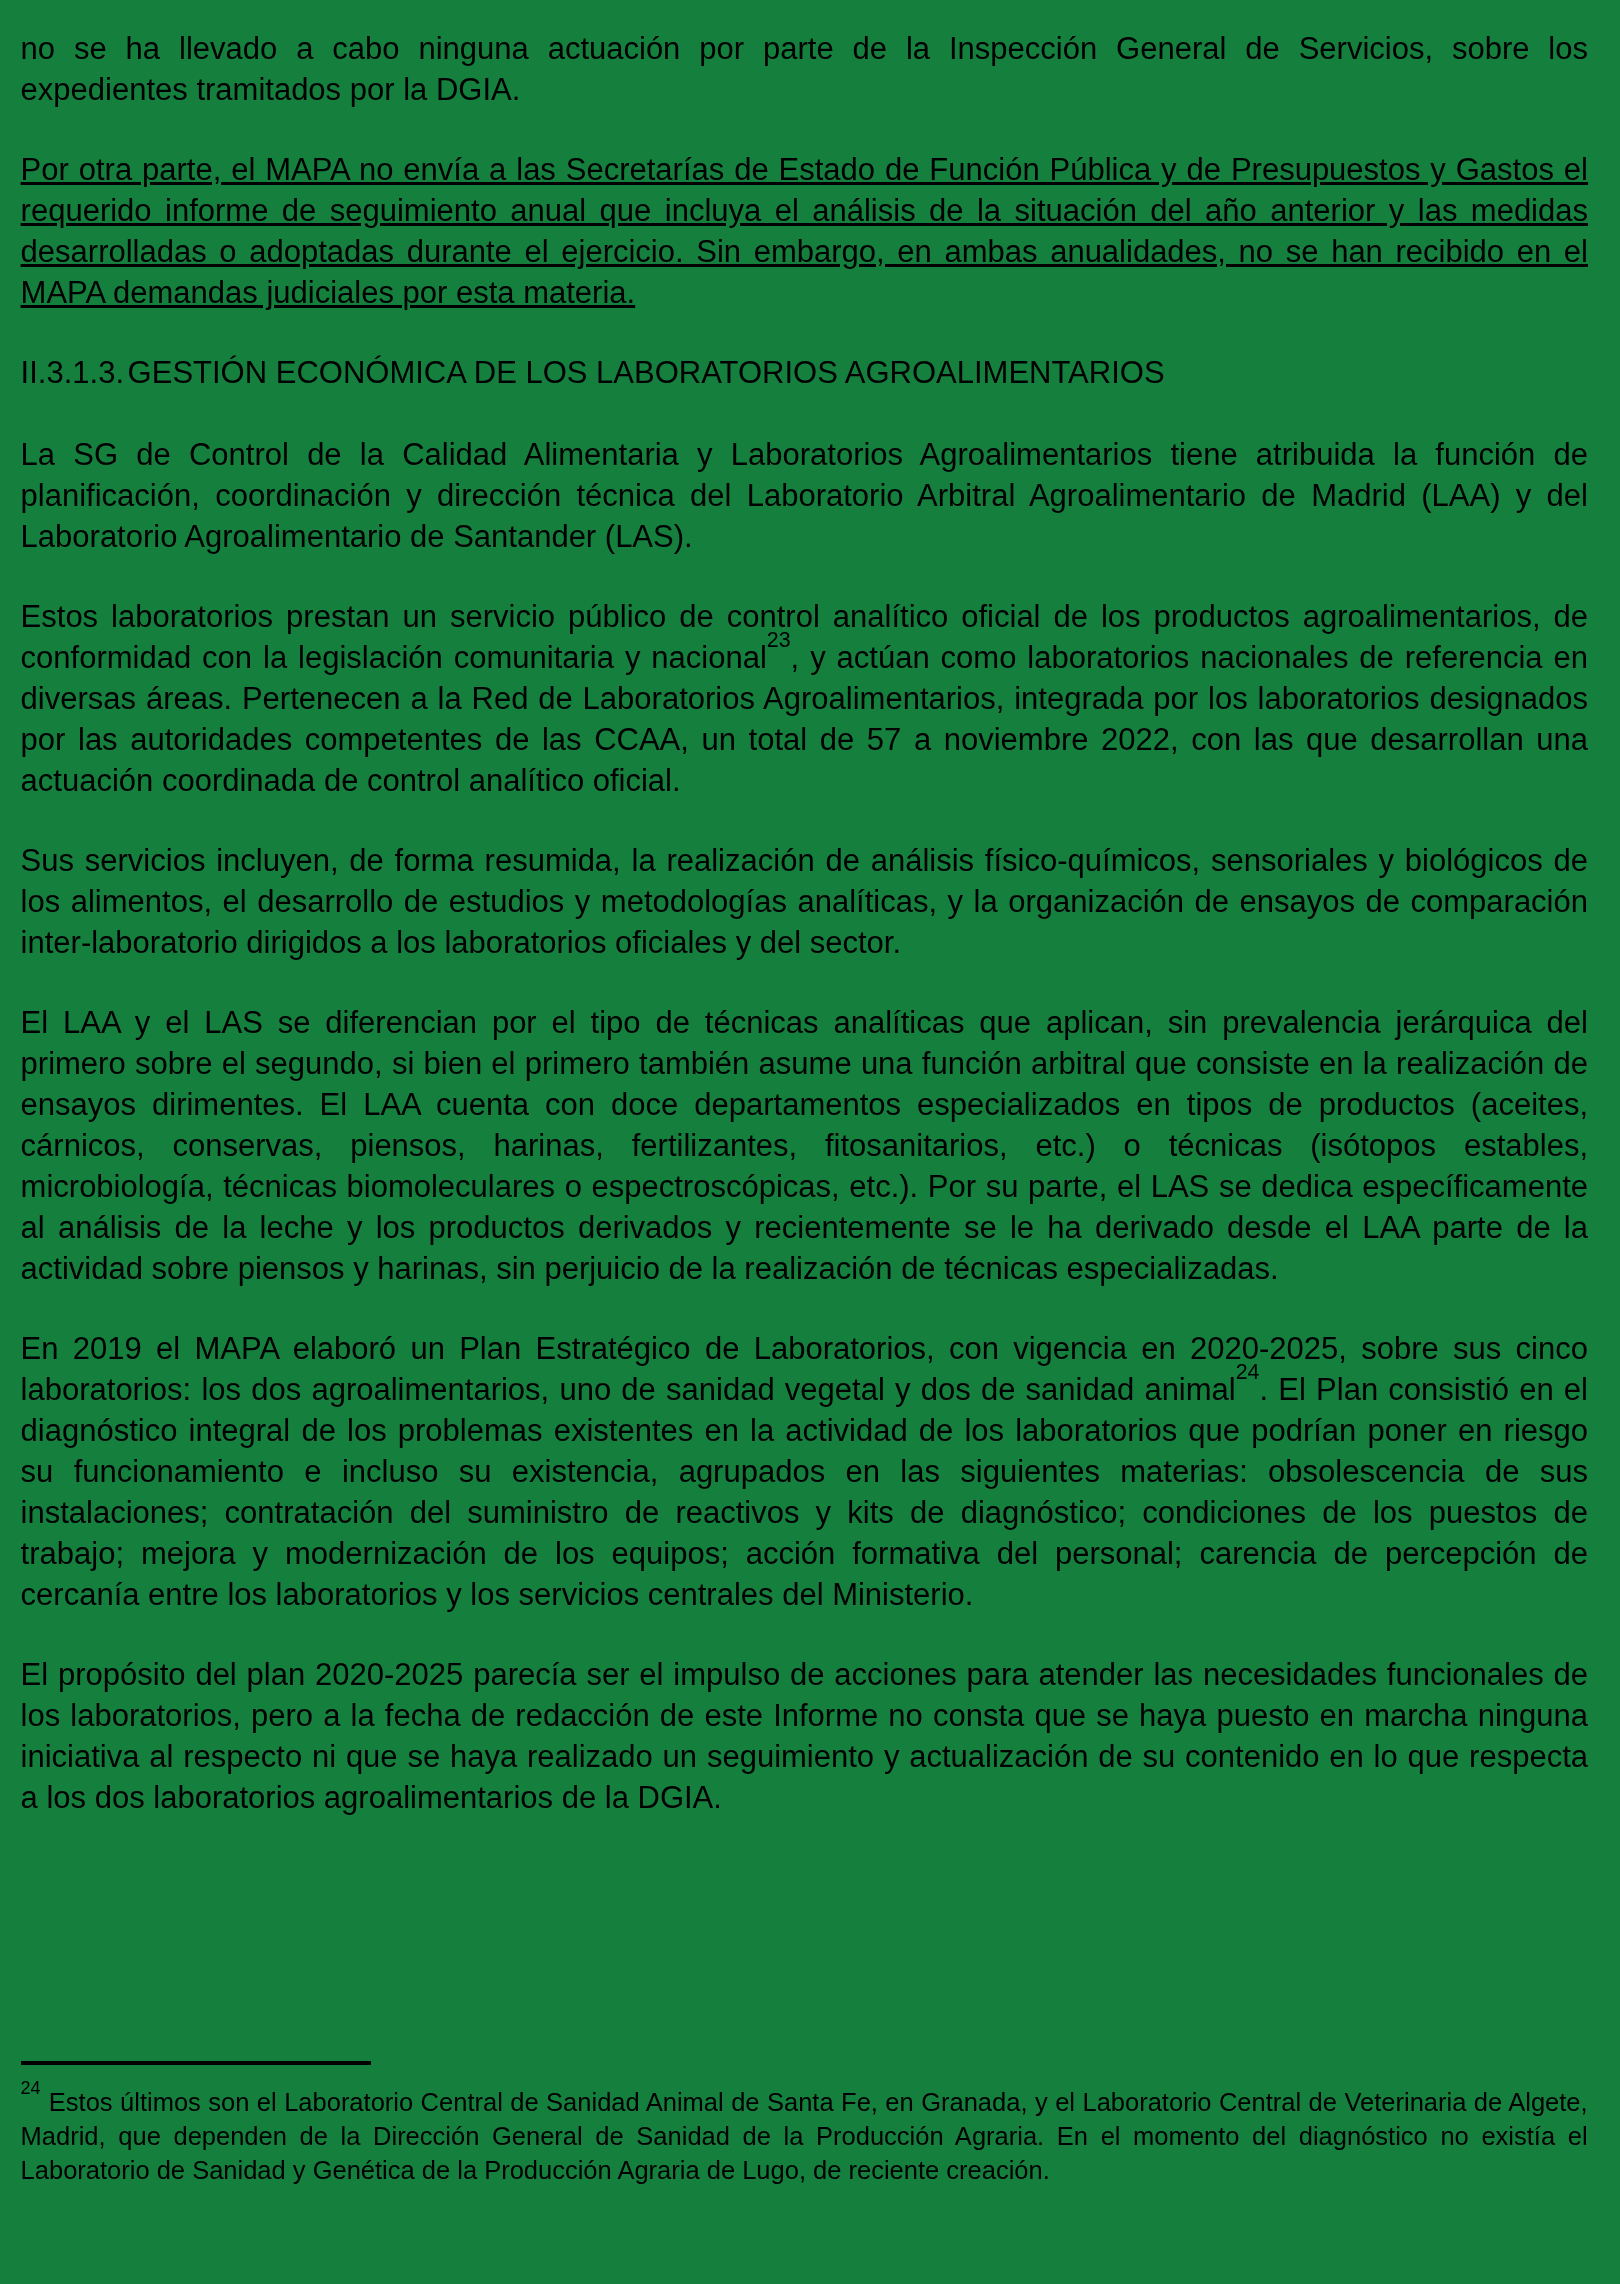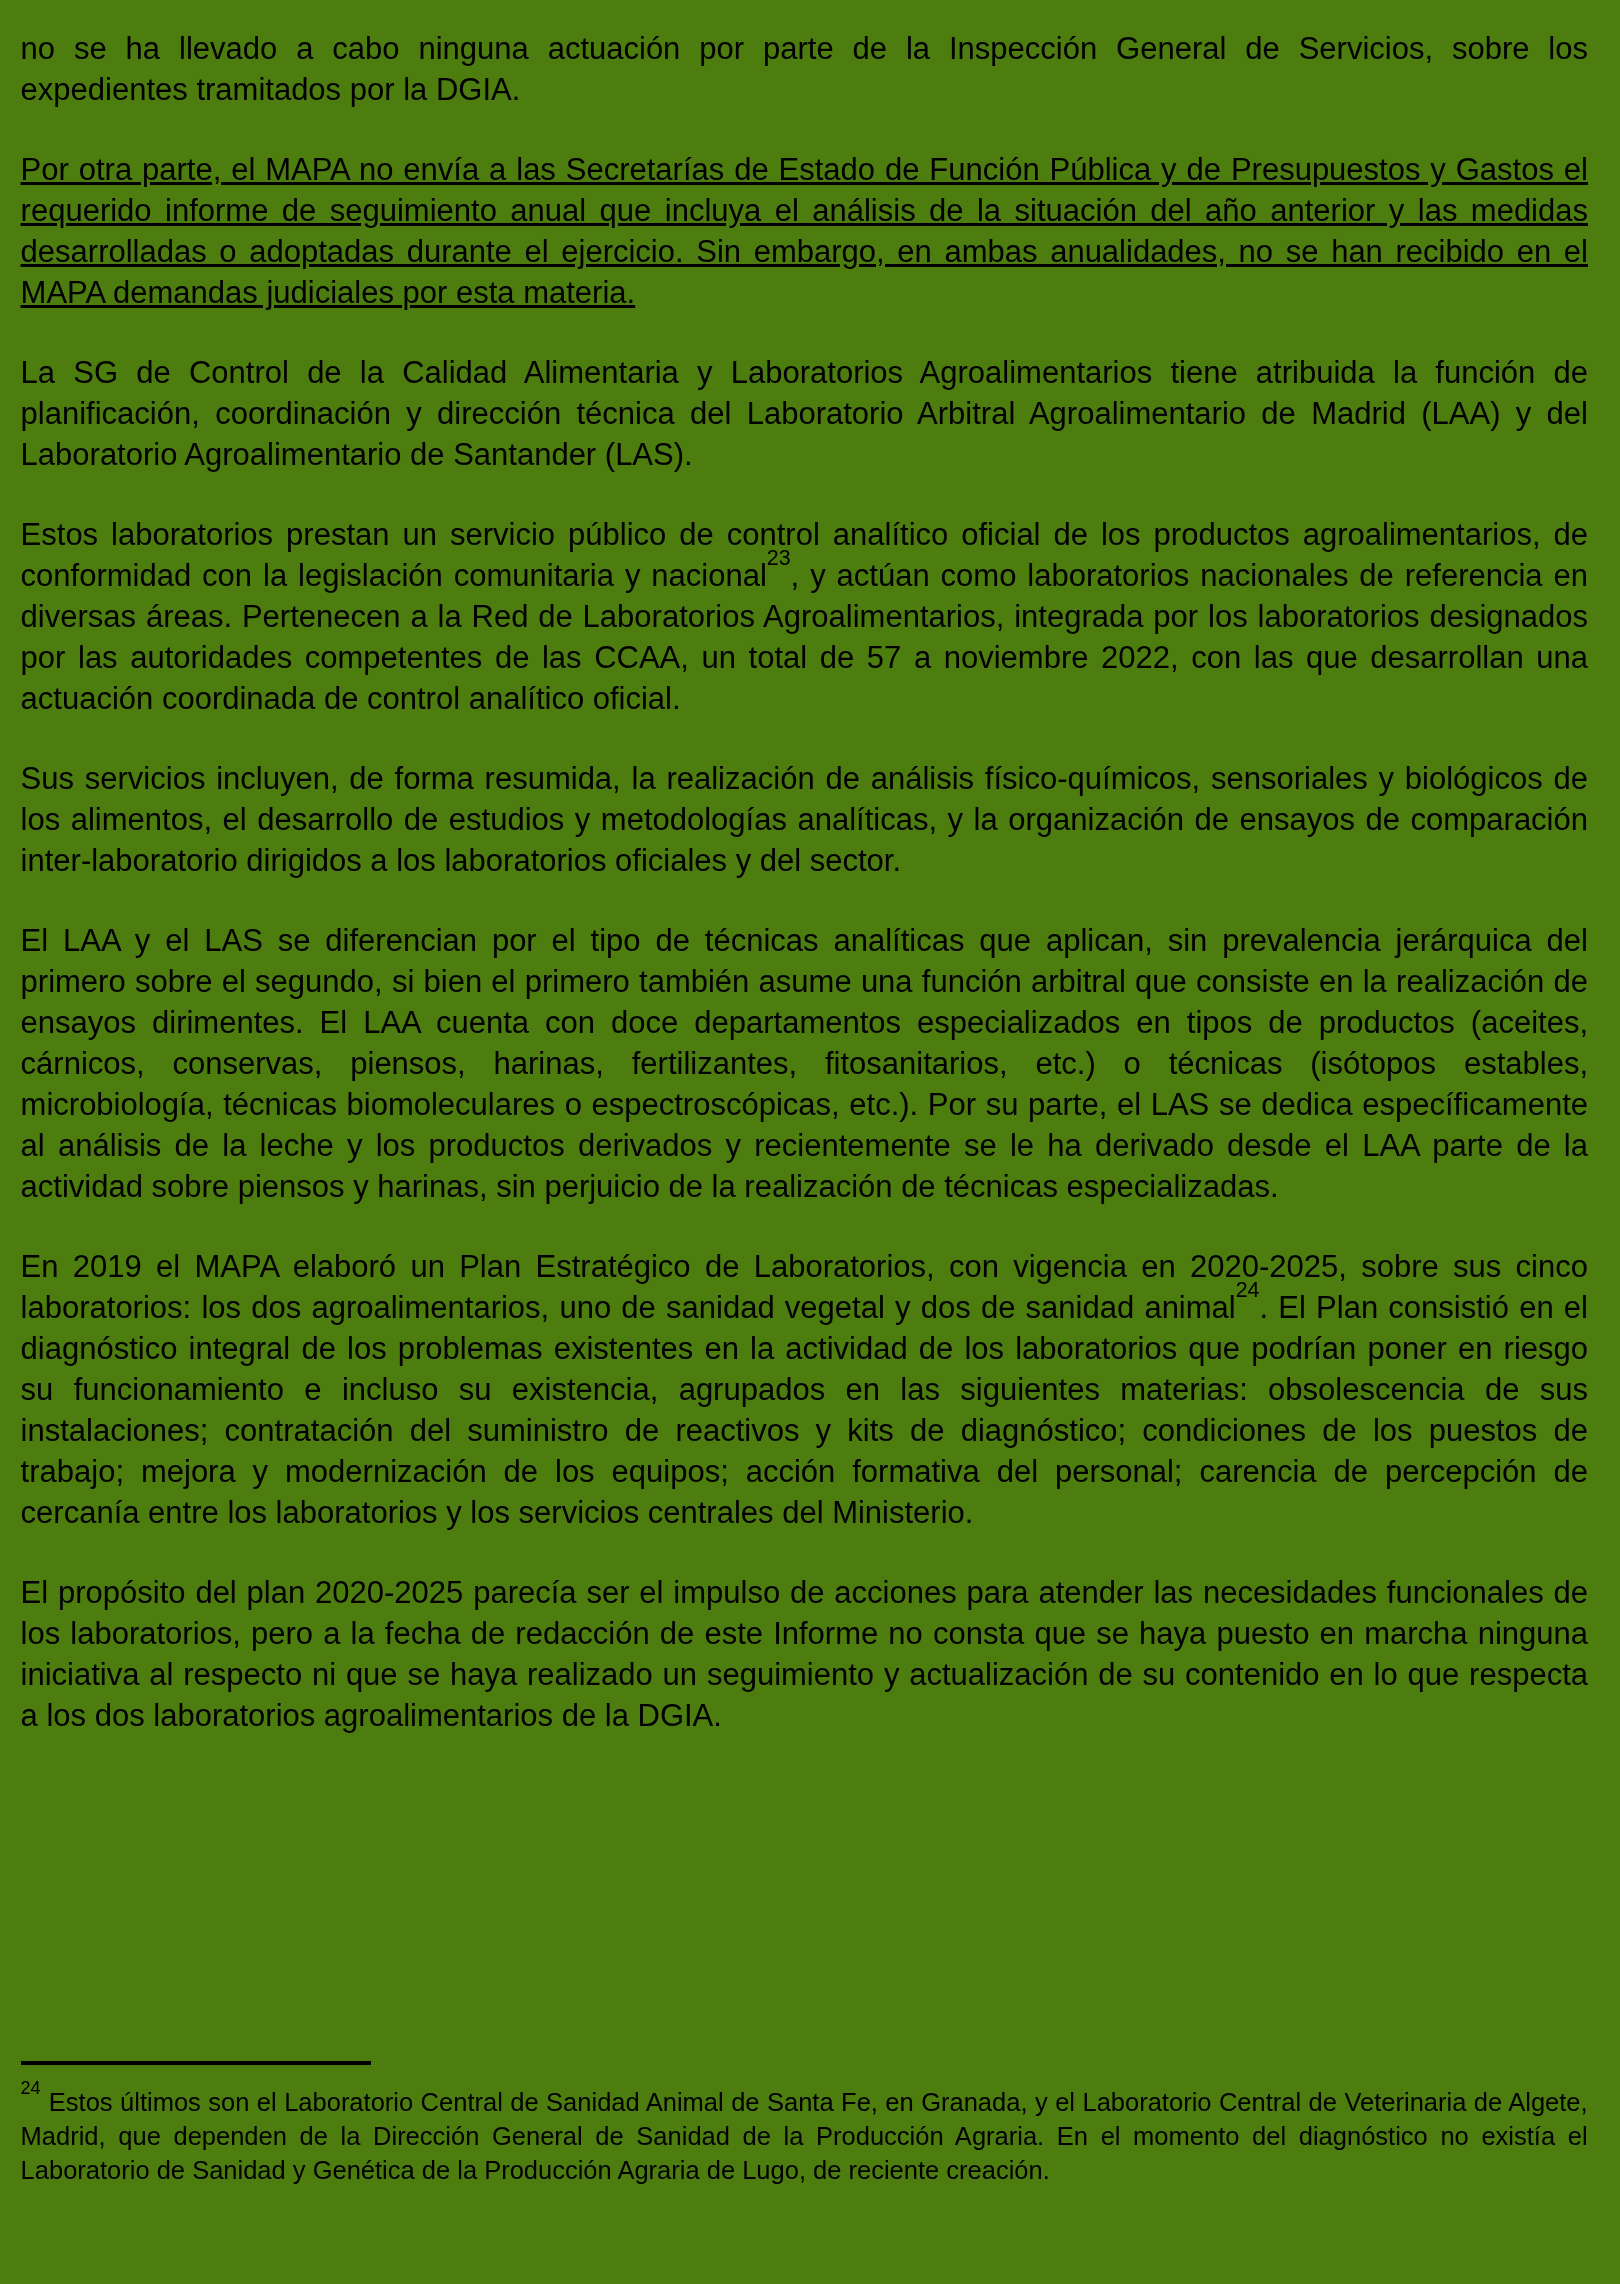--- a/index.html
+++ b/index.html
@@ -4,21 +4,21 @@
 <style>
   html, body {
     margin: 0;
     padding: 0;
     background: #ffffff;
   }
   .page {
     position: relative;
     width: 1621px;
     height: 2284px;
-    background: #4d7c0f;
+    background: #15803d;
     color: #000000;
     font-family: "Liberation Sans", sans-serif;
     overflow: hidden;
     box-sizing: border-box;
     padding: 28px 33px 0 20.6px;
   }
   p.body {
     font-size: 31px;
     line-height: 41px;
     text-align: justify;
@@ -79,20 +79,23 @@
 </style>
 </head>
 <body>
 
 <div class="page">
 
   <p class="body after-p1">no se ha llevado a cabo ninguna actuación por parte de la Inspección General de Servicios, sobre los expedientes tramitados por la DGIA.</p>
 
   <p class="body after-p2">Por otra parte, el MAPA no envía a las Secretarías de Estado de Función Pública y de Presupuestos y Gastos el requerido informe de seguimiento anual que incluya el análisis de la situación del año anterior y las medidas desarrolladas o adoptadas durante el ejercicio. Sin embargo, en ambas anualidades, no se han recibido en el MAPA demandas judiciales por esta materia.</p>
 
+  <h1 class="section-heading">
+    <span class="h-num">II.3.1.3.</span><span>GESTIÓN ECONÓMICA DE LOS LABORATORIOS AGROALIMENTARIOS</span>
+  </h1>
 
   <p class="body after-p3">La SG de Control de la Calidad Alimentaria y Laboratorios Agroalimentarios tiene atribuida la función de planificación, coordinación y dirección técnica del Laboratorio Arbitral Agroalimentario de Madrid (LAA) y del Laboratorio Agroalimentario de Santander (LAS).</p>
 
   <p class="body after-p4"><span>Estos laboratorios prestan un servicio público de control analítico oficial de los productos agroalimentarios, de conformidad con la legislación comunitaria y nacional</span><sup class="body-sup">23</sup><span>, y actúan como laboratorios nacionales de referencia en diversas áreas. Pertenecen a la Red de Laboratorios Agroalimentarios, integrada por los laboratorios designados por las autoridades competentes de las CCAA, un total de 57 a noviembre 2022, con las que desarrollan una actuación coordinada de control analítico oficial.</span></p>
 
   <p class="body after-p5">Sus servicios incluyen, de forma resumida, la realización de análisis físico-químicos, sensoriales y biológicos de los alimentos, el desarrollo de estudios y metodologías analíticas, y la organización de ensayos de comparación inter-laboratorio dirigidos a los laboratorios oficiales y del sector.</p>
 
   <p class="body after-p6">El LAA y el LAS se diferencian por el tipo de técnicas analíticas que aplican, sin prevalencia jerárquica del primero sobre el segundo, si bien el primero también asume una función arbitral que consiste en la realización de ensayos dirimentes. El LAA cuenta con doce departamentos especializados en tipos de productos (aceites, cárnicos, conservas, piensos, harinas, fertilizantes, fitosanitarios, etc.) o técnicas (isótopos estables, microbiología, técnicas biomoleculares o espectroscópicas, etc.). Por su parte, el LAS se dedica específicamente al análisis de la leche y los productos derivados y recientemente se le ha derivado desde el LAA parte de la actividad sobre piensos y harinas, sin perjuicio de la realización de técnicas especializadas.</p>
 
   <p class="body after-p7"><span>En 2019 el MAPA elaboró un Plan Estratégico de Laboratorios, con vigencia en 2020-2025, sobre sus cinco laboratorios: los dos agroalimentarios, uno de sanidad vegetal y dos de sanidad animal</span><sup class="body-sup">24</sup><span>. El Plan consistió en el diagnóstico integral de los problemas existentes en la actividad de los laboratorios que podrían poner en riesgo su funcionamiento e incluso su existencia, agrupados en las siguientes materias: obsolescencia de sus instalaciones; contratación del suministro de reactivos y kits de diagnóstico; condiciones de los puestos de trabajo; mejora y modernización de los equipos; acción formativa del personal; carencia de percepción de cercanía entre los laboratorios y los servicios centrales del Ministerio.</span></p>

